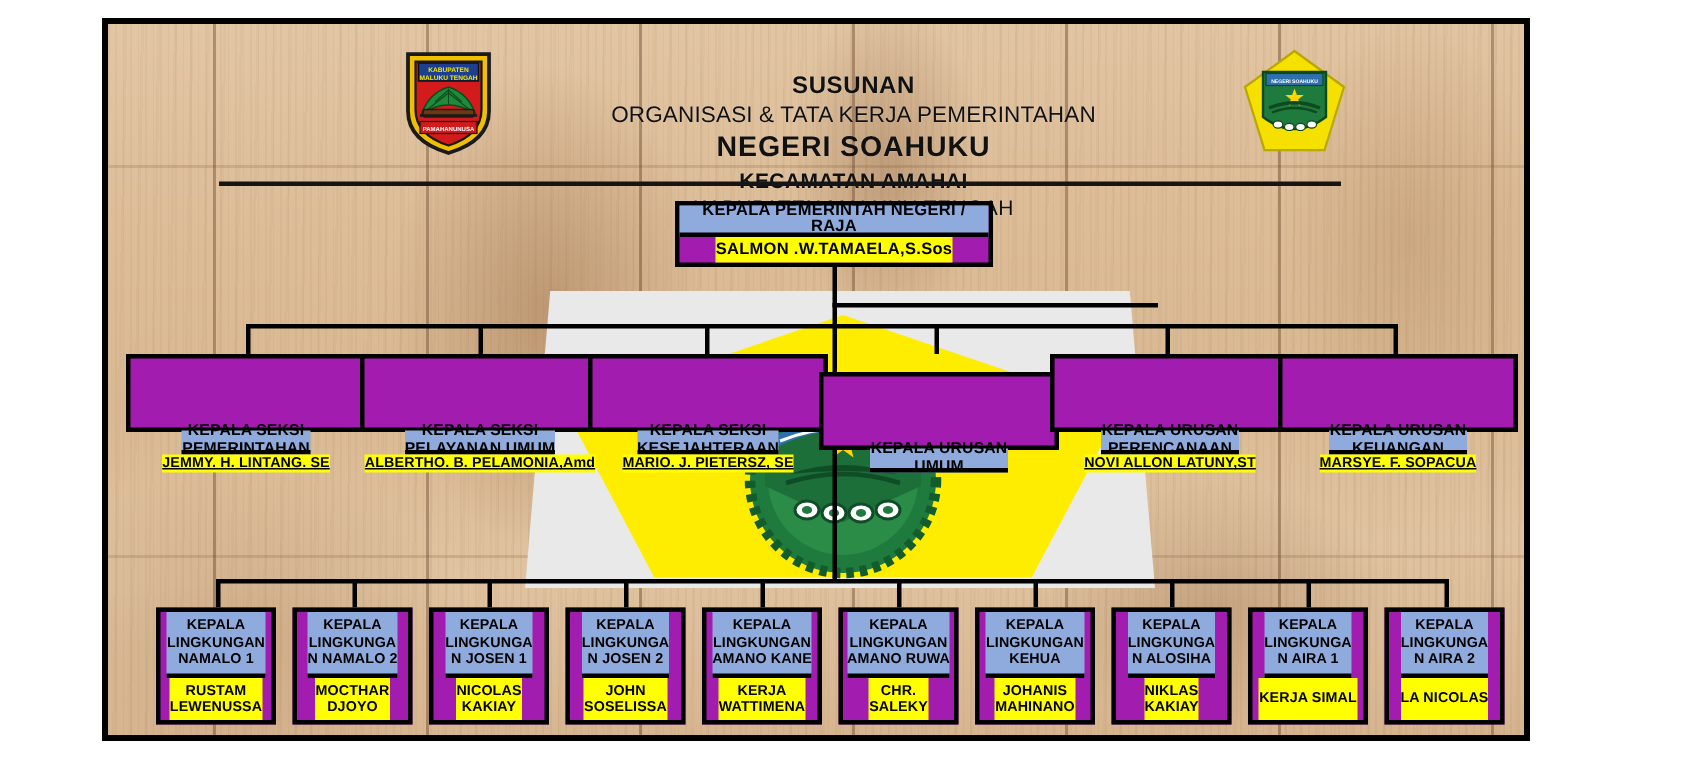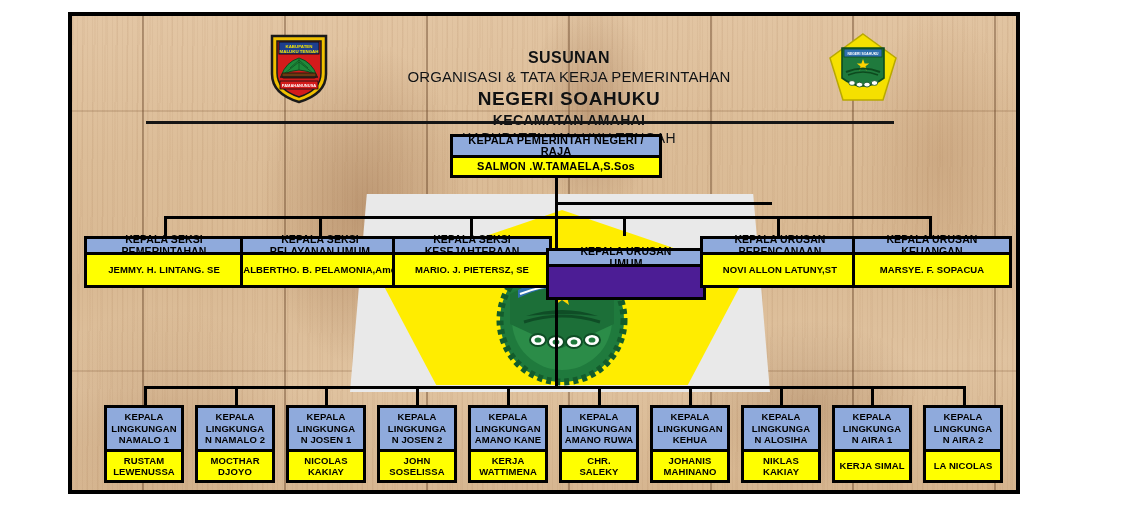--- a/index.html
+++ b/index.html
@@ -71,33 +71,33 @@
   #emblem-left{position:absolute;left:268px;top:28px;width:62px;height:72px;}
   #emblem-right{position:absolute;left:828px;top:28px;width:70px;height:72px;}
 
   
   .ln{position:absolute;background:#000;}
   .lnv{width:3px;}
   .lnh{height:3px;}
 
   
   .box{position:absolute;border:3px solid #000;box-sizing:border-box;
-       background:#4c1d95;display:flex;flex-direction:column;}
+       background:#a21caf;display:flex;flex-direction:column;align-items:center;}
   .bhead{background:#8faadc;color:#000;font-weight:bold;text-align:center;
          display:flex;align-items:center;justify-content:center;
          border-bottom:3px solid #000;box-sizing:border-box;line-height:11.5px;}
   .bname{background:#ffff00;color:#000;font-weight:bold;text-align:center;
          display:flex;align-items:center;justify-content:center;
          flex:1;box-sizing:border-box;line-height:11.5px;}
 
   
   .lvl1 .bhead{font-size:11px;height:21px;letter-spacing:.2px;}
   .lvl1 .bname{font-size:11px;letter-spacing:.2px;}
-  .lvl2 .bhead{font-size:10.5px;height:16px;letter-spacing:.1px;}
-  .lvl2 .bname{font-size:9.5px;letter-spacing:.1px;}
+  .lvl2 .bhead{font-size:10.5px;height:16px;letter-spacing:.1px;margin-top:48px;}
+  .lvl2 .bname{font-size:9.5px;letter-spacing:.1px;text-decoration:underline;}
   .lvl3 .bhead{font-size:9.5px;height:44px;letter-spacing:.1px;}
   .lvl3 .bname{font-size:9.5px;letter-spacing:.1px;}
   .sq{white-space:pre-line;}
 </style>
 </head>
 <body>
 
 <div id="stage">
 
   <div id="frame">

